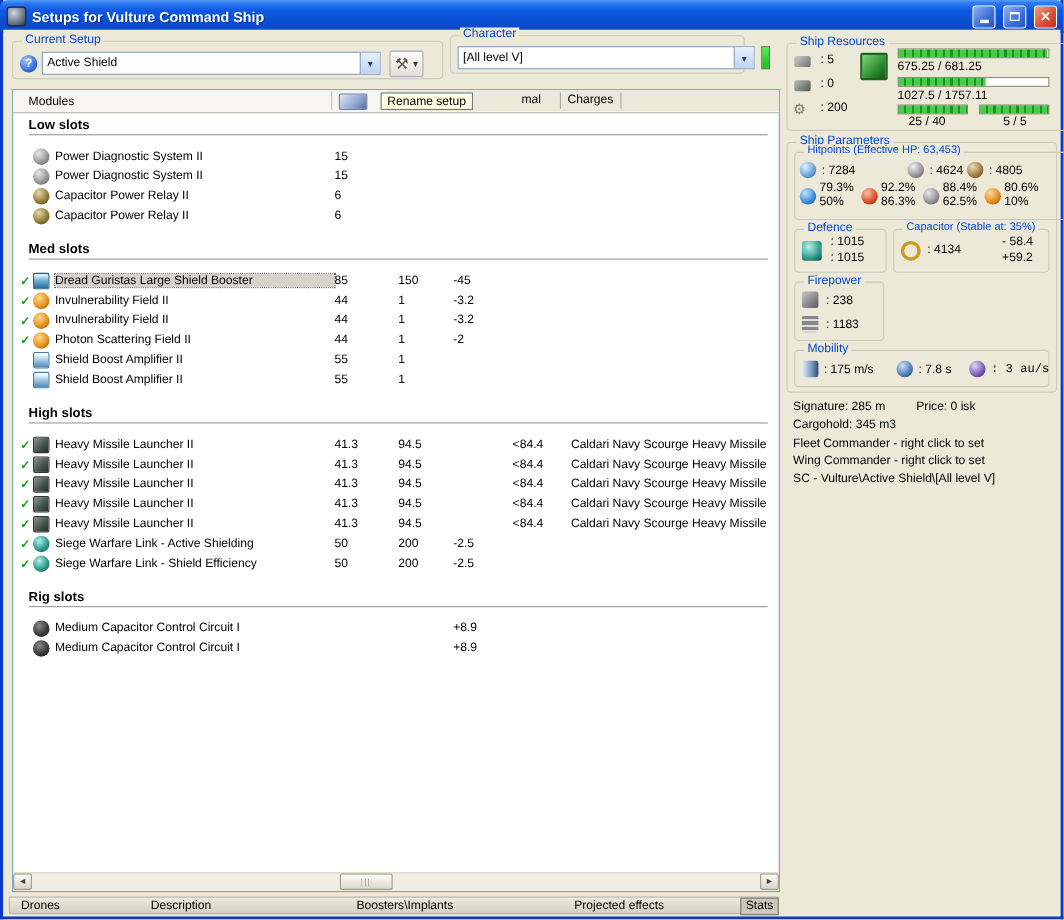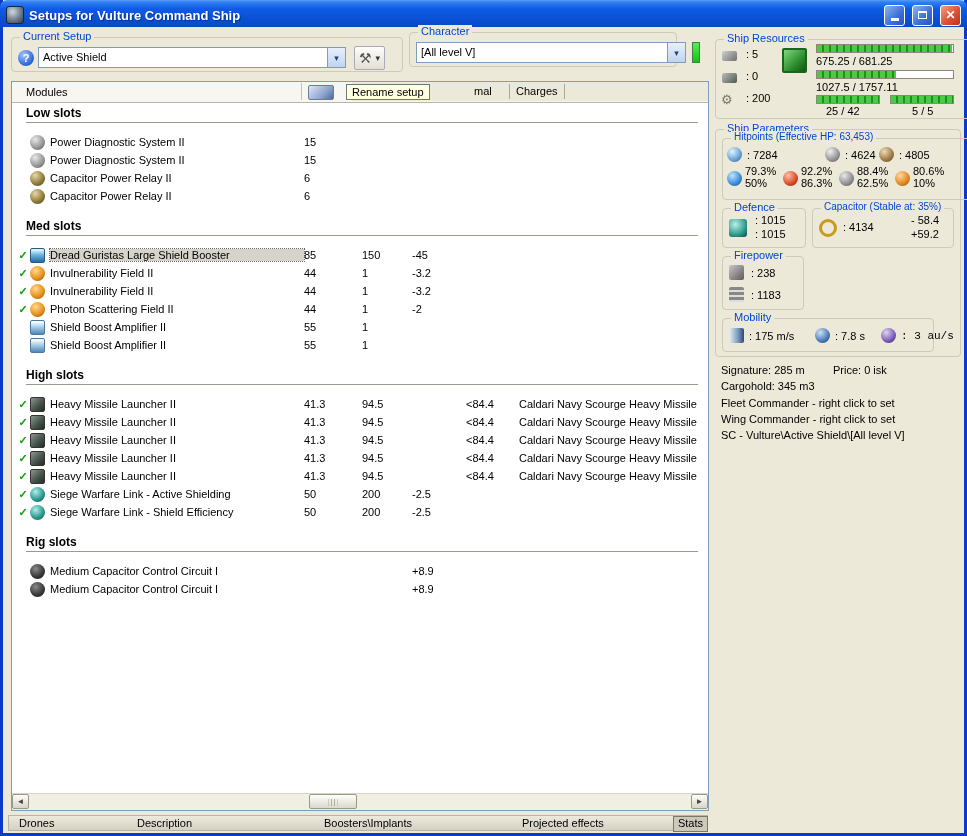--- a/index.html
+++ b/index.html
@@ -413,21 +413,21 @@
           <div class="fill" style="width: 99%;"></div>
         </div>
       <span class="rv" style="left:100px;top:15px;">675.25 / 681.25</span>
       <div class="bar" style="left:100px;top:30px;width:138px;">
           <div class="fill" style="width: 58%;"></div>
         </div>
       <span class="rv" style="left:100px;top:41px;">1027.5 / 1757.11</span>
       <div class="bar" style="left:100px;top:55px;width:64px;">
           <div class="fill" style="width: 100%;"></div>
         </div>
-      <span class="rv" style="left:110px;top:65px;">25 / 42</span>
+      <span class="rv" style="left:110px;top:65px;">25 / 40</span>
       <div class="bar" style="left:174px;top:55px;width:64px;">
           <div class="fill" style="width: 100%;"></div>
         </div>
       <span class="rv" style="left:196px;top:65px;">5 / 5</span>
     </div>
 
     <div class="grp" style="left:712px;top:102px;width:246px;height:228px;">
       <span class="glabel">Ship Parameters</span>
 
       <div class="grp" style="left:6px;top:8px;width:268px;height:62px;text-align:right;">
@@ -470,21 +470,21 @@
 
       <div class="grp" style="left:6px;top:126px;width:82px;height:54px;">
         <span class="glabel">Firepower</span>
         <span class="sic ic-fturret" style="left:6px;top:8px;"></span>
         <span class="rv" style="left:28px;top:10px;">: 238</span>
         <span class="sic ic-missile" style="left:6px;top:30px;"></span>
         <span class="rv" style="left:28px;top:32px;">: 1183</span>
       </div>
 
 
-      <div class="grp" style="left:6px;top:188px;width:212px;height:34px;">
+      <div class="grp" style="left:6px;top:188px;width:232px;height:34px;">
         <span class="glabel">Mobility</span>
         <span class="sic ic-speed" style="left:6px;top:9px;"></span>
         <span class="rv" style="left:26px;top:11px;">: 175 m/s</span>
         <span class="sic ic-agility" style="left:92px;top:9px;"></span>
         <span class="rv" style="left:112px;top:11px;">: 7.8 s</span>
         <span class="sic ic-warp" style="left:158px;top:9px;"></span>
         <span class="rv" style="left:178px;top:11px;font-family:Liberation Mono, monospace;">: 3 au/s</span>
       </div>
     </div>
 

